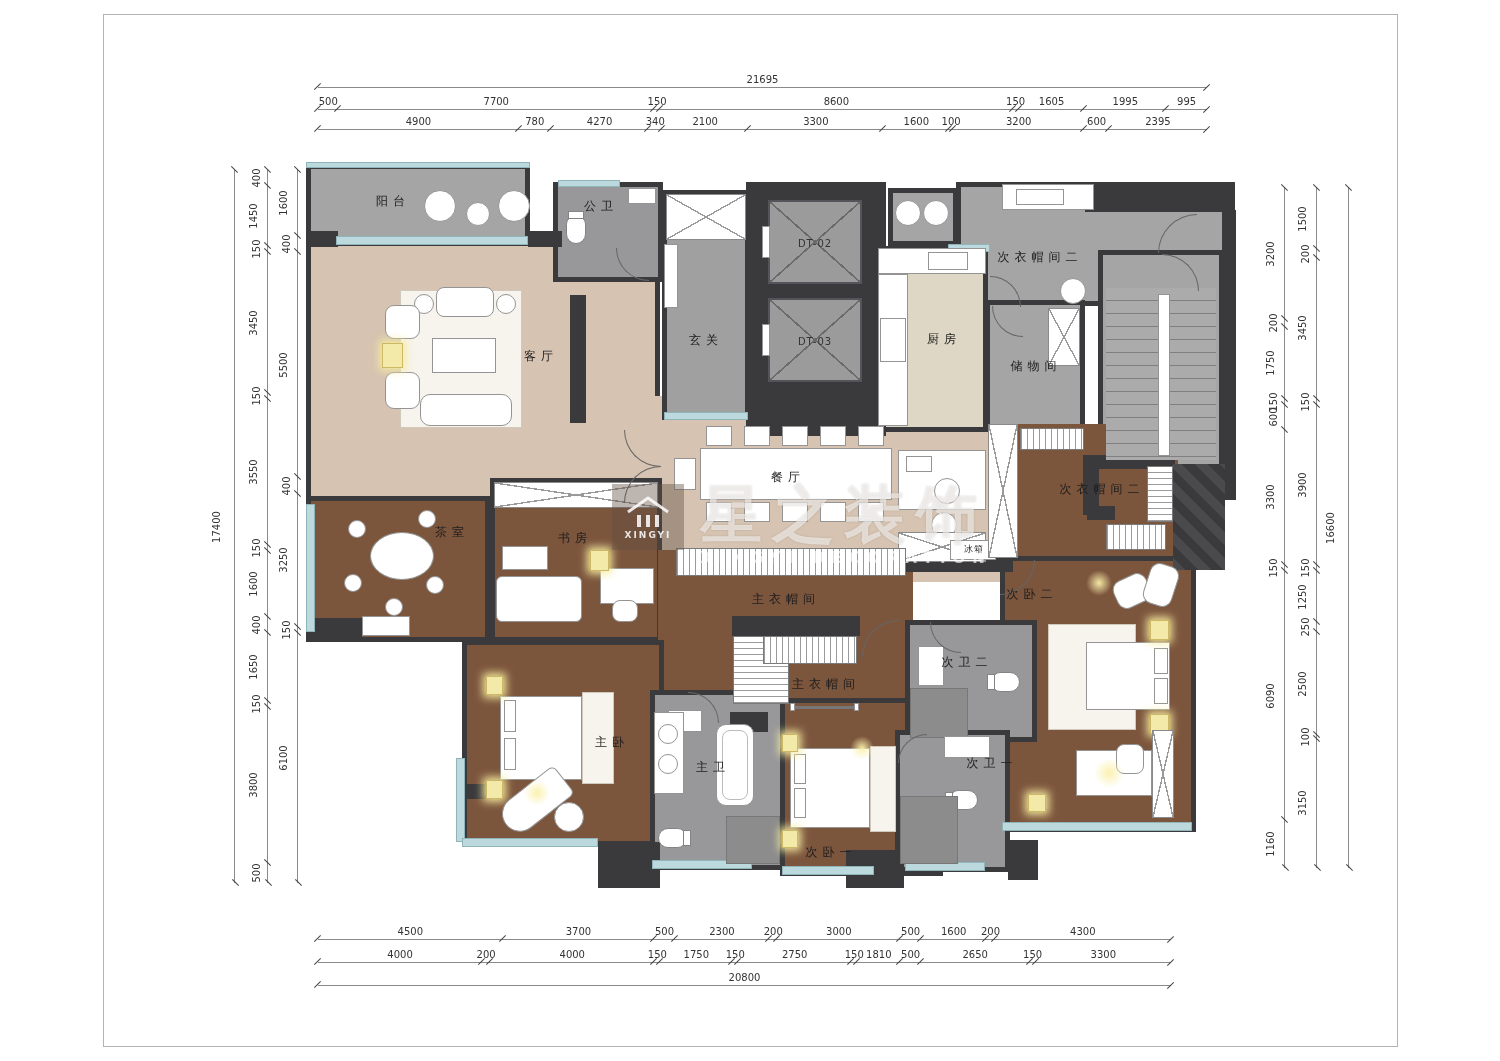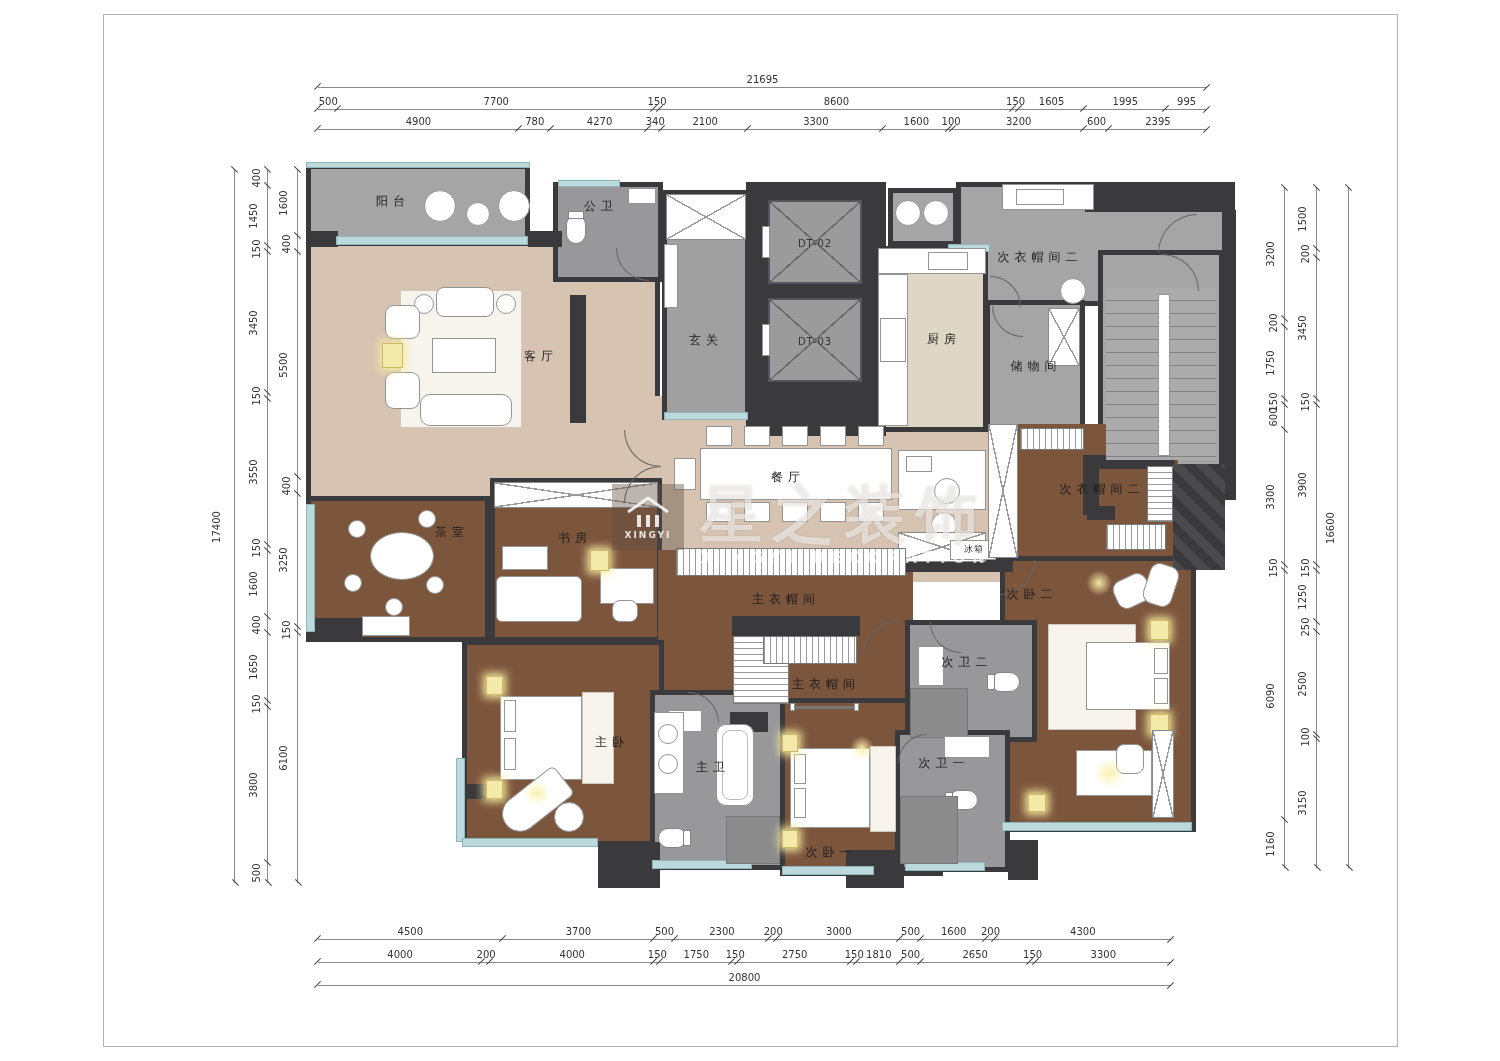--- a/index.html
+++ b/index.html
@@ -566,21 +566,21 @@
 <div class="lbl" style="left:452px;top:532px;">茶室</div>
 <div class="lbl" style="left:575px;top:538px;">书房</div>
 <div class="lbl" style="left:786px;top:599px;">主衣帽间</div>
 <div class="lbl" style="left:826px;top:684px;">主衣帽间</div>
 <div class="lbl" style="left:1102px;top:489px;">次衣帽间二</div>
 <div class="lbl" style="left:1032px;top:594px;">次卧二</div>
 <div class="lbl" style="left:967px;top:662px;">次卫二</div>
 <div class="lbl" style="left:612px;top:742px;">主卧</div>
 <div class="lbl" style="left:713px;top:767px;">主卫</div>
 <div class="lbl" style="left:831px;top:852px;">次卧一</div>
-<div class="lbl" style="left:944px;top:763px;">次卫一</div>
+<div class="lbl" style="left:992px;top:763px;">次卫一</div>
 
 <div class="wm">
   <div class="wm-logo">
     <svg width="46" height="34" viewBox="0 0 46 34">
       <path d="M3 18 L23 4 L43 18" stroke="rgba(255,255,255,0.85)" stroke-width="3" fill="none"></path>
       <rect x="12" y="21" width="4" height="12" fill="rgba(255,255,255,0.85)"></rect>
       <rect x="21" y="21" width="4" height="12" fill="rgba(255,255,255,0.85)"></rect>
       <rect x="30" y="21" width="4" height="12" fill="rgba(255,255,255,0.85)"></rect>
     </svg>
     <span class="cap">XINGYI</span>

